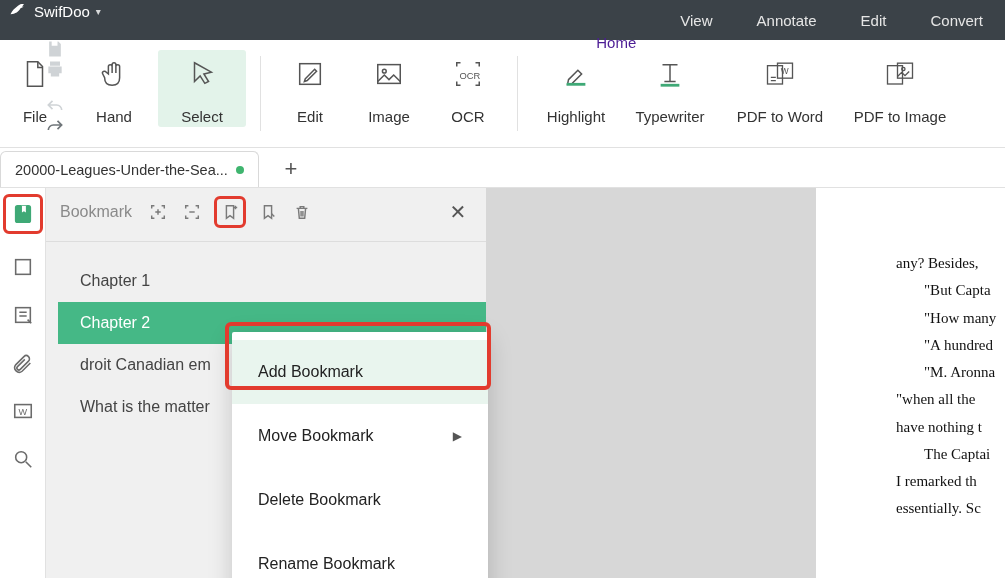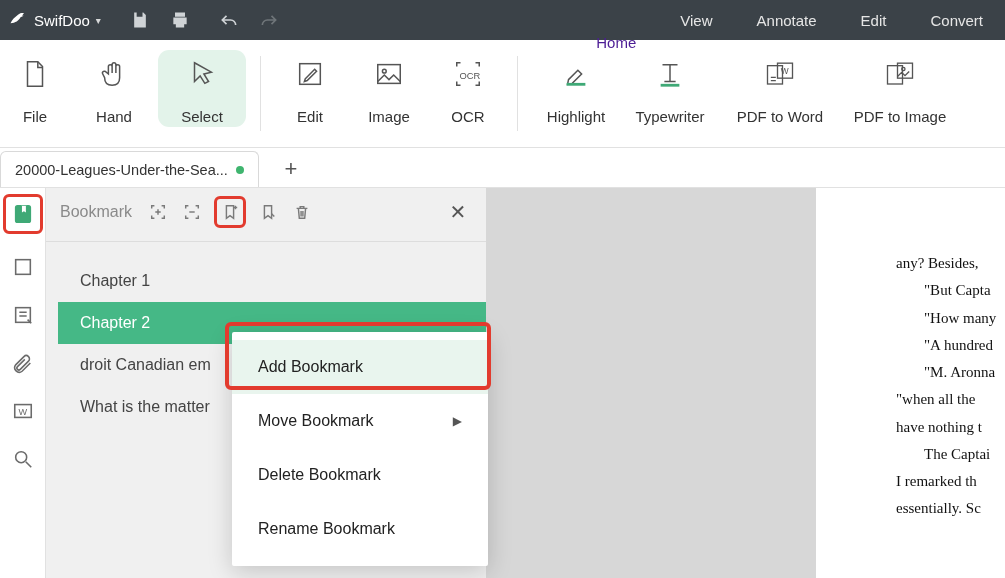--- a/index.html
+++ b/index.html
@@ -1,36 +1,36 @@
 <!DOCTYPE html>
 <html><head>
 <meta charset="utf-8">
 <style>
   * { box-sizing: border-box; margin: 0; padding: 0; }
   html, body { width: 1005px; height: 578px; font-family: "Segoe UI", Arial, sans-serif; overflow: hidden; background:#fff; }
   
   .titlebar { height: 40px; background: #3b4248; display: flex; align-items: stretch; color: #fff; }
-  .tb-left { display:flex; align-items:center; }
+  .tb-left { display:flex; align-items:center;flex-direction:column; }
   .tb-brand { display:flex; align-items:center; padding:0 10px 0 8px; gap:6px; font-size:15px; }
   .tb-brand .caret { font-size:10px; opacity:.8; }
   .tb-sep { width:1px; background:#50575d; margin:8px 4px; }
   .tb-btn { width:40px; display:flex; align-items:center; justify-content:center; color:#cfd3d6; }
   .tb-btn svg { width:20px; height:20px; }
   .main-tabs { margin-left:auto; display:flex; }
   .main-tab { padding:0 22px; display:flex; align-items:center; font-size:15px; color:#e6e6e6; cursor:pointer; }
   .main-tab.active { background:#3fa976; color:#4c1d95;margin-top:42px; }
   
   .ribbon { height:108px; border-bottom:1px solid #e1e1e1; display:flex; align-items:flex-start; padding:10px 0 0 0; }
   .rb-group { display:flex; }
   .rb-item { width:88px; display:flex; flex-direction:column; align-items:center; justify-content:flex-start; padding-top:2px; cursor:pointer; }
   .rb-item.narrow { width:70px; }
   .rb-item.wide { width:120px; }
   .rb-item .icon-wrap { height:44px; display:flex; align-items:center; justify-content:center; }
   .rb-item .label { font-size:15px; color:#333; margin-top:12px; }
-  .rb-item.active { background:#e3f3ea; border-radius:11px; }
+  .rb-item.active { background:#e3f3ea; border-radius:3px; }
   .rb-item svg { width:30px; height:30px; stroke:#555; fill:none; stroke-width:1.6; }
   .rb-vsep { width:1px; background:#e1e1e1; margin:6px 14px 16px; align-self:stretch; }
   
   .doctab-row { height:40px; display:flex; align-items:flex-end; border-bottom:1px solid #e1e1e1; gap:18px; }
   .doctab { height:36px; display:flex; align-items:center; gap:8px; padding:0 14px; border:1px solid #d9d9d9; border-bottom:none; border-radius:6px 6px 0 0; background:#fff; font-size:14.5px; color:#333; max-width:280px; }
   .doctab .dot { width:8px; height:8px; border-radius:50%; background:#3fb56f; }
   .addtab { width:28px; height:28px; display:flex; align-items:center; justify-content:center; font-size:22px; color:#555; margin-bottom:4px; }
   
   .workspace { display:flex; height:calc(578px - 40px - 108px - 40px); }
   .left-rail { width:46px; border-right:1px solid #e1e1e1; display:flex; flex-direction:column; align-items:center; padding-top:6px; gap:18px; }
@@ -45,21 +45,21 @@
   .ph-icon svg { width:18px; height:18px; fill:none; stroke:#7a7a7a; stroke-width:1.6; }
   .ph-close { margin-left:auto; font-size:20px; color:#555; width:28px; text-align:center; }
   .bm-list { padding:18px 0 0 12px; }
   .bm-item { padding:12px 22px; font-size:16px; color:#444; }
   .bm-item.selected { background:#45b886; color:#fff; }
   .doc-area { flex:1; background:#d7d7d7; position:relative; overflow:hidden; }
   .page { position:absolute; top:0; left:330px; width:800px; height:900px; background:#fff; padding:60px 40px 40px 80px; font-family:Georgia, serif; font-size:15px; line-height:1.55; color:#111; }
   .page p { margin:4px 0 4px 0; text-indent:28px; }
   
   .context-menu { position:absolute; left:232px; top:332px; width:256px; background:#fff; box-shadow:0 6px 24px rgba(0,0,0,.18); border-radius:2px; padding:8px 0 10px; z-index:50; }
-  .cm-item { height:54px; display:flex; align-items:center; padding:16px 26px; font-size:16px; color:#222; justify-content:space-between; cursor:pointer; }
+  .cm-item { height:64px; display:flex; align-items:center; padding:16px 26px; font-size:16px; color:#222; justify-content:space-between; cursor:pointer; }
   .cm-item.hover { background:#e9f5ee; }
   .cm-item .arrow { font-size:12px; color:#555; }
   .cm-highlight-outline { position:absolute; left:225px; top:322px; width:266px; height:68px; border:4px solid #e23b2e; border-radius:6px; z-index:60; pointer-events:none; }
 </style>
 </head>
 <body>
 
 <div class="titlebar">
   <div class="tb-left">
     <div class="tb-brand">

